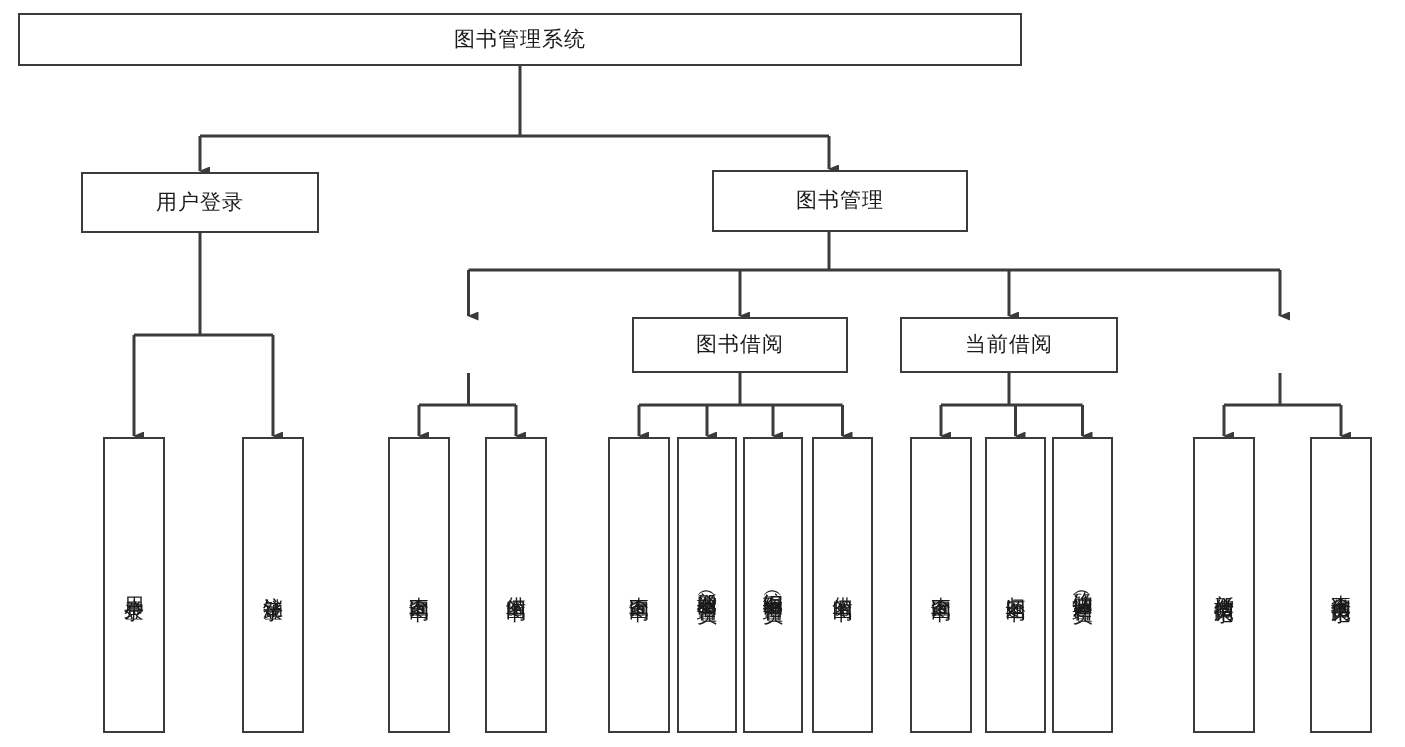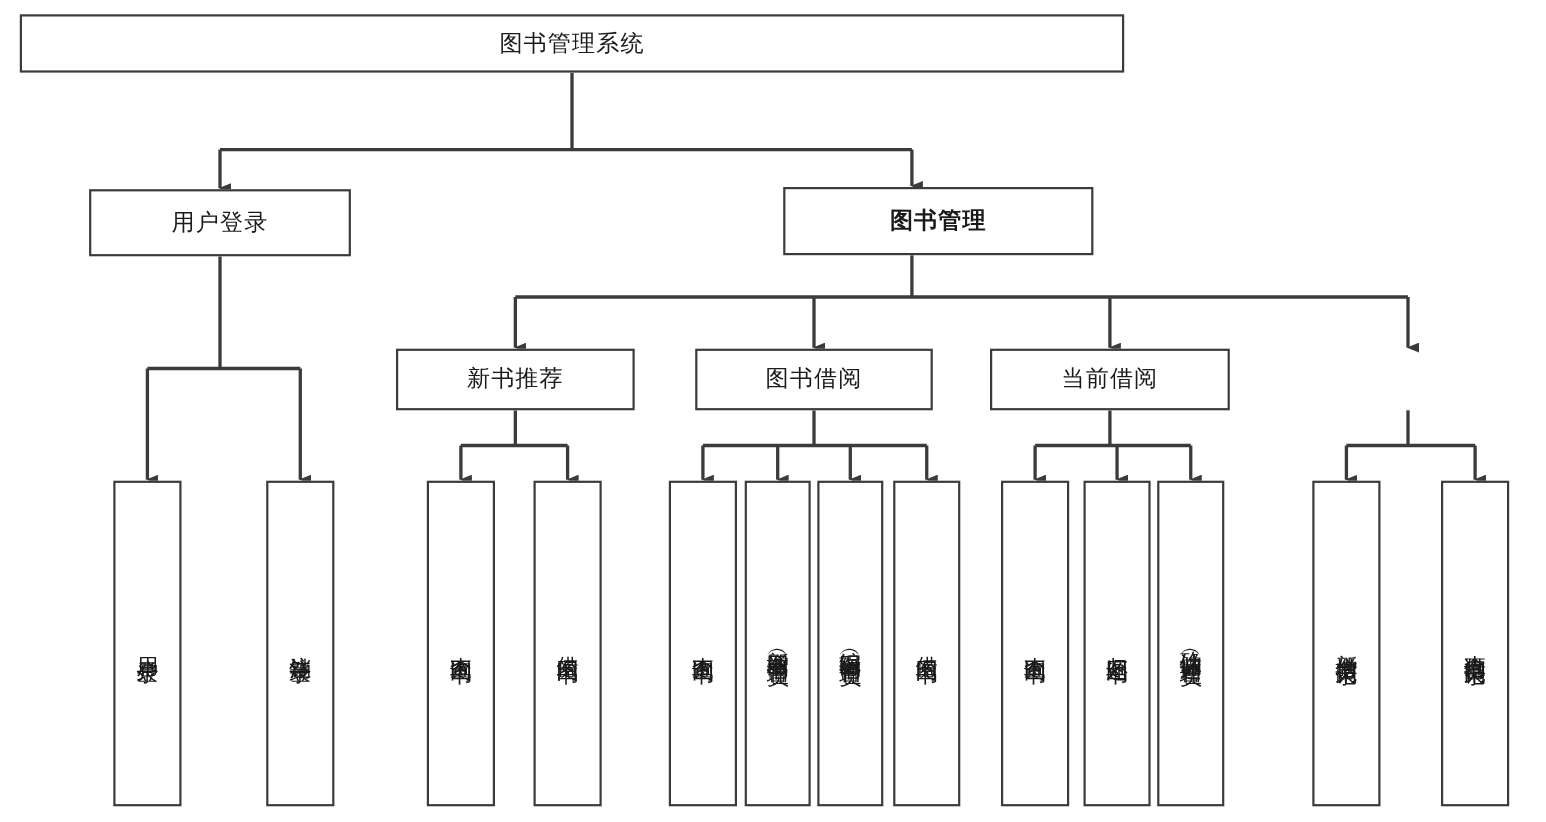--- a/index.html
+++ b/index.html
@@ -116,27 +116,24 @@
       </g>
   </svg>
 
   <div class="node horizontal" id="node-root" style="left: 18px; top: 13px; width: 1004px; height: 53px;">
     <span class="label">图书管理系统</span>
   </div>
 
   <div class="node horizontal" id="node-user-login" style="left: 81px; top: 172px; width: 238px; height: 61px;">
     <span class="label">用户登录</span>
   </div>
-  <div class="node horizontal" id="node-book-manage" style="left: 712px; top: 170px; width: 282px; height: 62px; font-weight: bold;">
+  <div class="node horizontal" id="node-book-manage" style="left: 712px; top: 170px; width: 256px; height: 62px;">
     <span class="label">图书管理</span>
   </div>
 
-  <div class="node horizontal" id="node-new-book-recommend" style="left: 360px; top: 317px; width: 217px; height: 56px;">
-    <span class="label">新书推荐</span>
-  </div>
   <div class="node horizontal" id="node-current-borrow" style="left: 900px; top: 317px; width: 218px; height: 56px;">
     <span class="label">当前借阅</span>
   </div>
   <div class="node horizontal" id="node-book-borrow" style="left: 632px; top: 317px; width: 216px; height: 56px;">
     <span class="label">图书借阅</span>
   </div>
 
   <div class="node vertical" id="node-leaf-user-login" style="left: 103px; top: 437px; width: 62px; height: 296px;">
     <span class="label">用户登录</span>
   </div>

